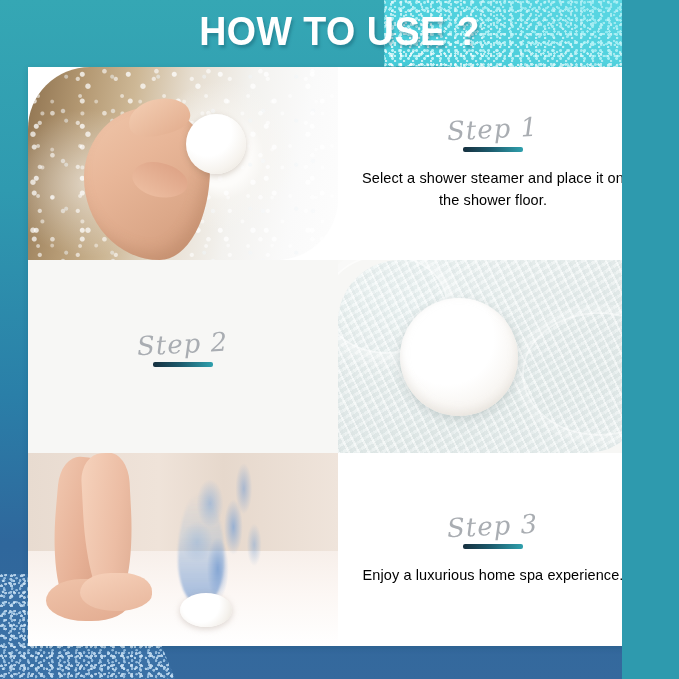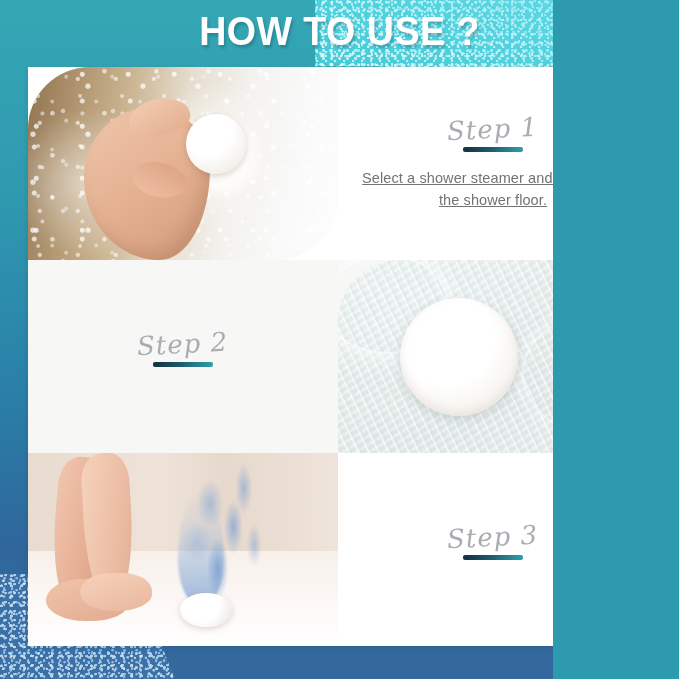--- a/index.html
+++ b/index.html
@@ -1,21 +1,21 @@
 <!DOCTYPE html>
 <html><head>
 <meta charset="utf-8">
 <style>
   html,body{margin:0;padding:0;}
   body{
     width:679px;height:679px;overflow:hidden;
     font-family:"Liberation Sans", sans-serif;
     background:#2e9aae;
   }
-  #stage{position:relative;width:553px;height:679px;overflow:hidden;}
+  #stage{position:relative;width:622px;height:679px;overflow:hidden;}
 
   
   .bg-base{
     position:absolute;inset:0;
     background:linear-gradient(180deg,#35a7b4 0%,#2f9ab0 28%,#2a7fa8 58%,#2f679c 80%,#35699d 100%);
   }
   .bg-glitter-top{
     position:absolute;top:0;right:0;width:330px;height:92px;
     background:
       radial-gradient(circle at 12% 22%, rgba(255,255,255,.85) 0 1.1px, transparent 1.6px),
@@ -217,22 +217,22 @@
     font-style:italic;font-size:26px;color:#a9adb2;
     letter-spacing:1px;line-height:1;margin-bottom:5px;
     transform:rotate(-3deg);
   }
   .step-bar{
     width:60px;height:5px;border-radius:2px;margin:0 0 16px 0;
     background:linear-gradient(90deg,#16303f 0%,#1c5a6c 45%,#2fa0ad 100%);
   }
   .step-body{
     font-family:"Liberation Sans", sans-serif;
-    font-size:14.5px;line-height:1.5;color:#737373;text-align:center;
-    letter-spacing:.1px;max-width:280px;text-decoration:underline;
+    font-size:14.5px;line-height:1.5;color:#000000;text-align:center;
+    letter-spacing:.1px;max-width:280px;
   }
 </style>
 </head>
 <body>
 
 <div id="stage">
 
   <div class="bg-base"></div>
   <div class="bg-glitter-top"></div>
   <div class="bg-glitter-top2"></div>
@@ -283,17 +283,18 @@
           <div class="foot1"></div>
           <div class="foot2"></div>
           <div class="vapour"></div>
           <div class="vapour2"></div>
           <div class="tab"></div>
         </div>
       </div>
       <div class="text-cell">
         <div class="step-label">Step 3</div>
         <div class="step-bar"></div>
+        <div class="step-body">Enjoy a luxurious home spa experience.</div>
       </div>
     </div>
 
   </div>
 </div>
 
 </body></html>

